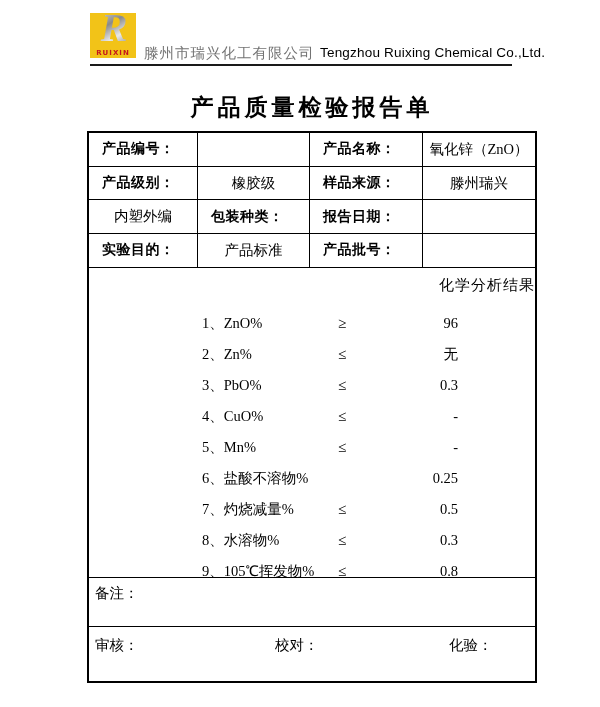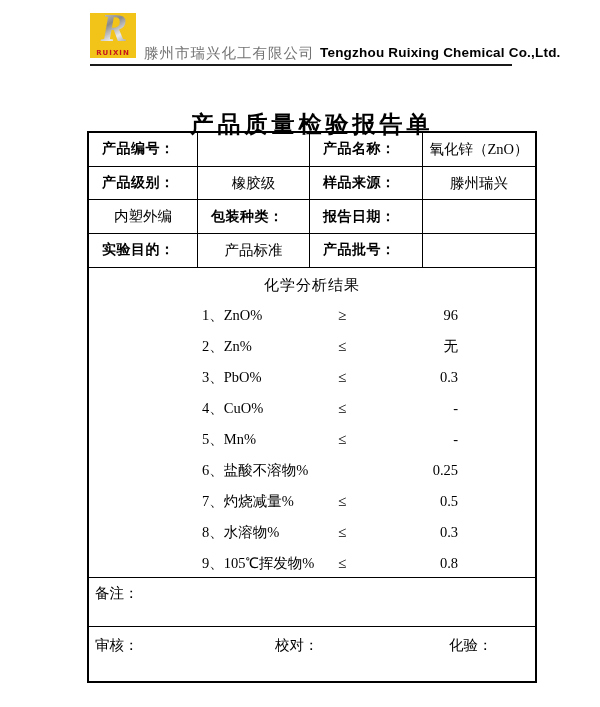--- a/index.html
+++ b/index.html
@@ -23,31 +23,31 @@
   }
   .logo-brand {
     position:absolute; bottom:1px; left:0; right:0; text-align:center;
     font:bold 7px "DejaVu Sans", sans-serif; color:#c4161c; letter-spacing:1px;
   }
   .company-cn {
     position:absolute; left:144px; top:44px; font-size:14.5px; color:#737373;
     letter-spacing:1px; white-space:nowrap;
   }
   .company-en {
-    position:absolute; left:320px; top:45px; font-size:13.5px; font-weight:bold;
+    position:absolute; left:320px; top:45px; font-size:13.5px; font-weight:normal;
     color:#000; letter-spacing:0.2px; white-space:nowrap;
   }
   .header-rule {
     position:absolute; left:90px; top:64px; width:422px; height:2px; background:#1a1a1a;
   }
 
   
   .title {
     position:absolute; left:87px; top:92px; width:450px; text-align:center;
-    font-size:23px; font-weight:bold; letter-spacing:4px;margin-top:17px;
+    font-size:23px; font-weight:bold; letter-spacing:4px;
   }
 
   
   .table {
     position:absolute; left:87px; top:131px; width:450px; height:552px;
     border:2px solid #000;
   }
   .info-grid { display:grid; grid-template-columns:109px 112px 113px 1fr; }
   .cell {
     height:33.7px; border-bottom:1px solid #000; display:flex; align-items:center;
@@ -56,21 +56,21 @@
   .cell.br { border-right:1px solid #000; }
   .cell.lbl { font-weight:bold; padding-left:13px; letter-spacing:0.5px; }
   .cell.val {
     justify-content:center; font-family:"Liberation Serif", serif; font-size:14.5px;
   }
 
   .analysis {
     height:310px; border-bottom:1px solid #000; padding-top:8px;
     font-family:"Liberation Serif", serif;
   }
-  .analysis-title { text-align:center; font-size:15px; height:18px; margin-bottom:6px; letter-spacing:1px; }
+  .analysis-title { text-align:right; font-size:15px; height:18px; margin-bottom:14px; letter-spacing:1px; }
   .an-item { display:flex; align-items:center; height:31px; font-size:14.5px; }
   .an-sp   { width:113px; flex:none; }
   .an-name { width:120px; flex:none; white-space:nowrap; }
   .an-sym  { width:40px;  flex:none; text-align:center; font-size:15px; }
   .an-val  { width:96px;  flex:none; text-align:right; }
 
   .remark {
     height:49px; border-bottom:1px solid #000; padding:6px 0 0 6px;
     font-family:"Liberation Serif", serif; font-size:14.5px;
   }

